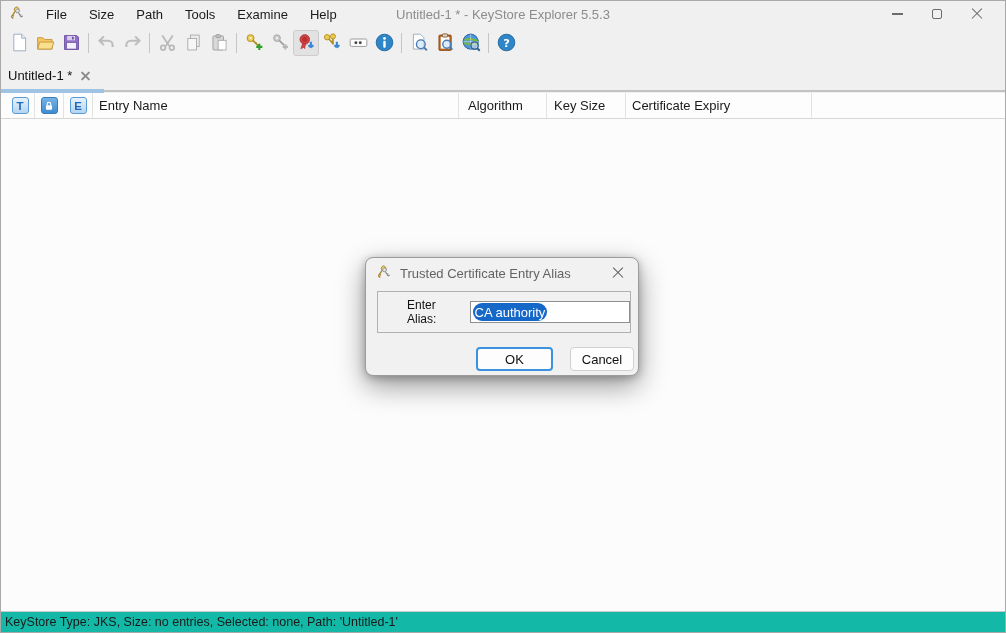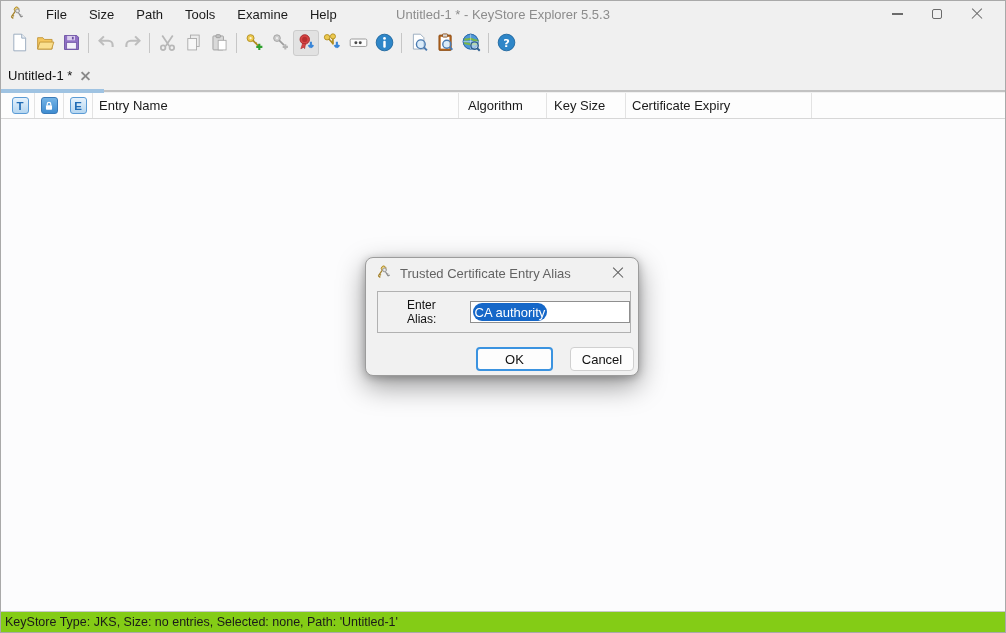--- a/index.html
+++ b/index.html
@@ -55,21 +55,21 @@
   .th-entry { width:366px; padding-left:6px; }
   .th-alg { width:88px; padding-left:9px; }
   .th-size { width:79px; padding-left:7px; }
   .th-expiry { width:186px; padding-left:6px; }
   .th-mod { flex:1; padding-left:6px; border-right:none; }
 
   
   .content { flex:1; background:#fcfcfd; }
 
   
-  .statusbar { height:21px; flex:0 0 auto; background:#84cc16; border-top:1px solid #c9c9c9;
+  .statusbar { height:21px; flex:0 0 auto; background:#14b8a6; border-top:1px solid #c9c9c9;
                display:flex; align-items:center; padding-left:4px; font-size:12.5px; }
 
   
   .dialog { position:absolute; left:364px; top:256px; width:274px; height:119px; background:#f1f1f1;
             border:1px solid #9c9c9c; border-radius:8px; box-shadow:0 10px 28px rgba(0,0,0,.4), 0 2px 8px rgba(0,0,0,.25); z-index:20; }
   .dlg-titlebar { height:30px; display:flex; align-items:center; padding-left:9px; }
   .dlg-icon { width:17px; height:17px; margin-right:8px; }
   .dlg-title { color:#636363; font-size:13px; }
   .dlg-close { position:absolute; right:14px; top:9px; width:12px; height:12px; }
   .dlg-close::before,.dlg-close::after { content:""; position:absolute; left:-1px; top:5.3px; width:14px; height:1.3px; background:#5a5a5a; }

